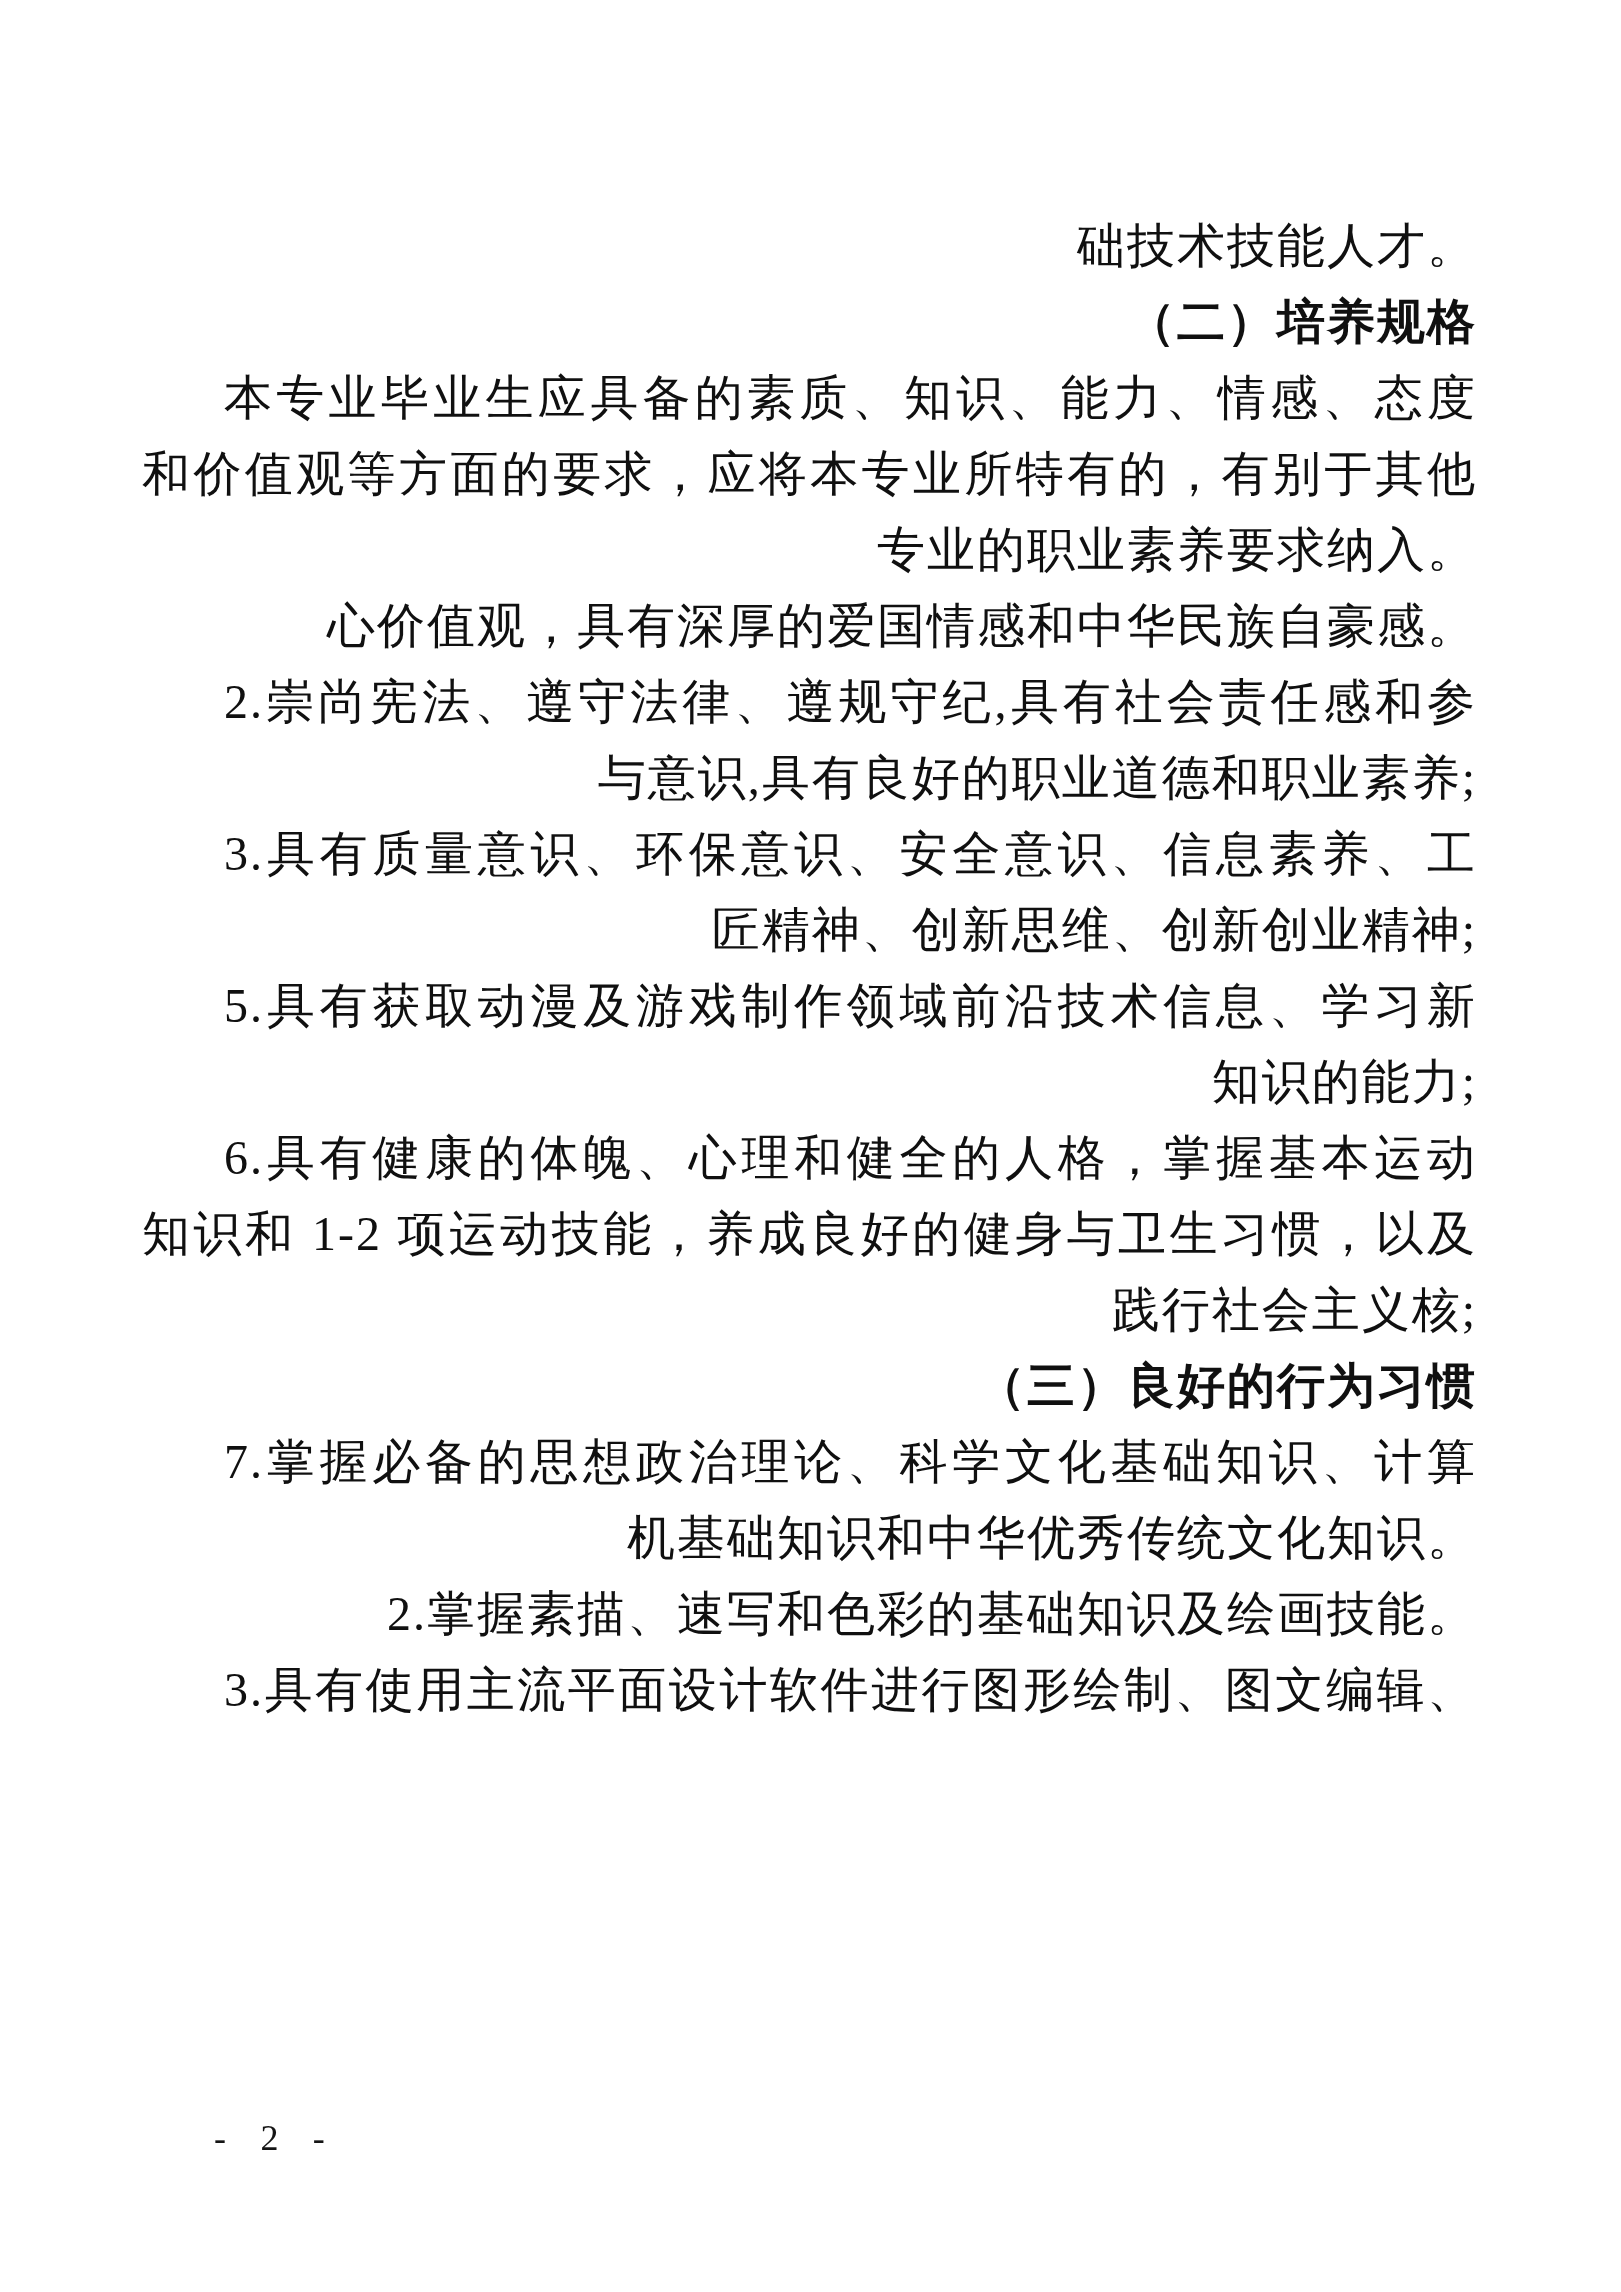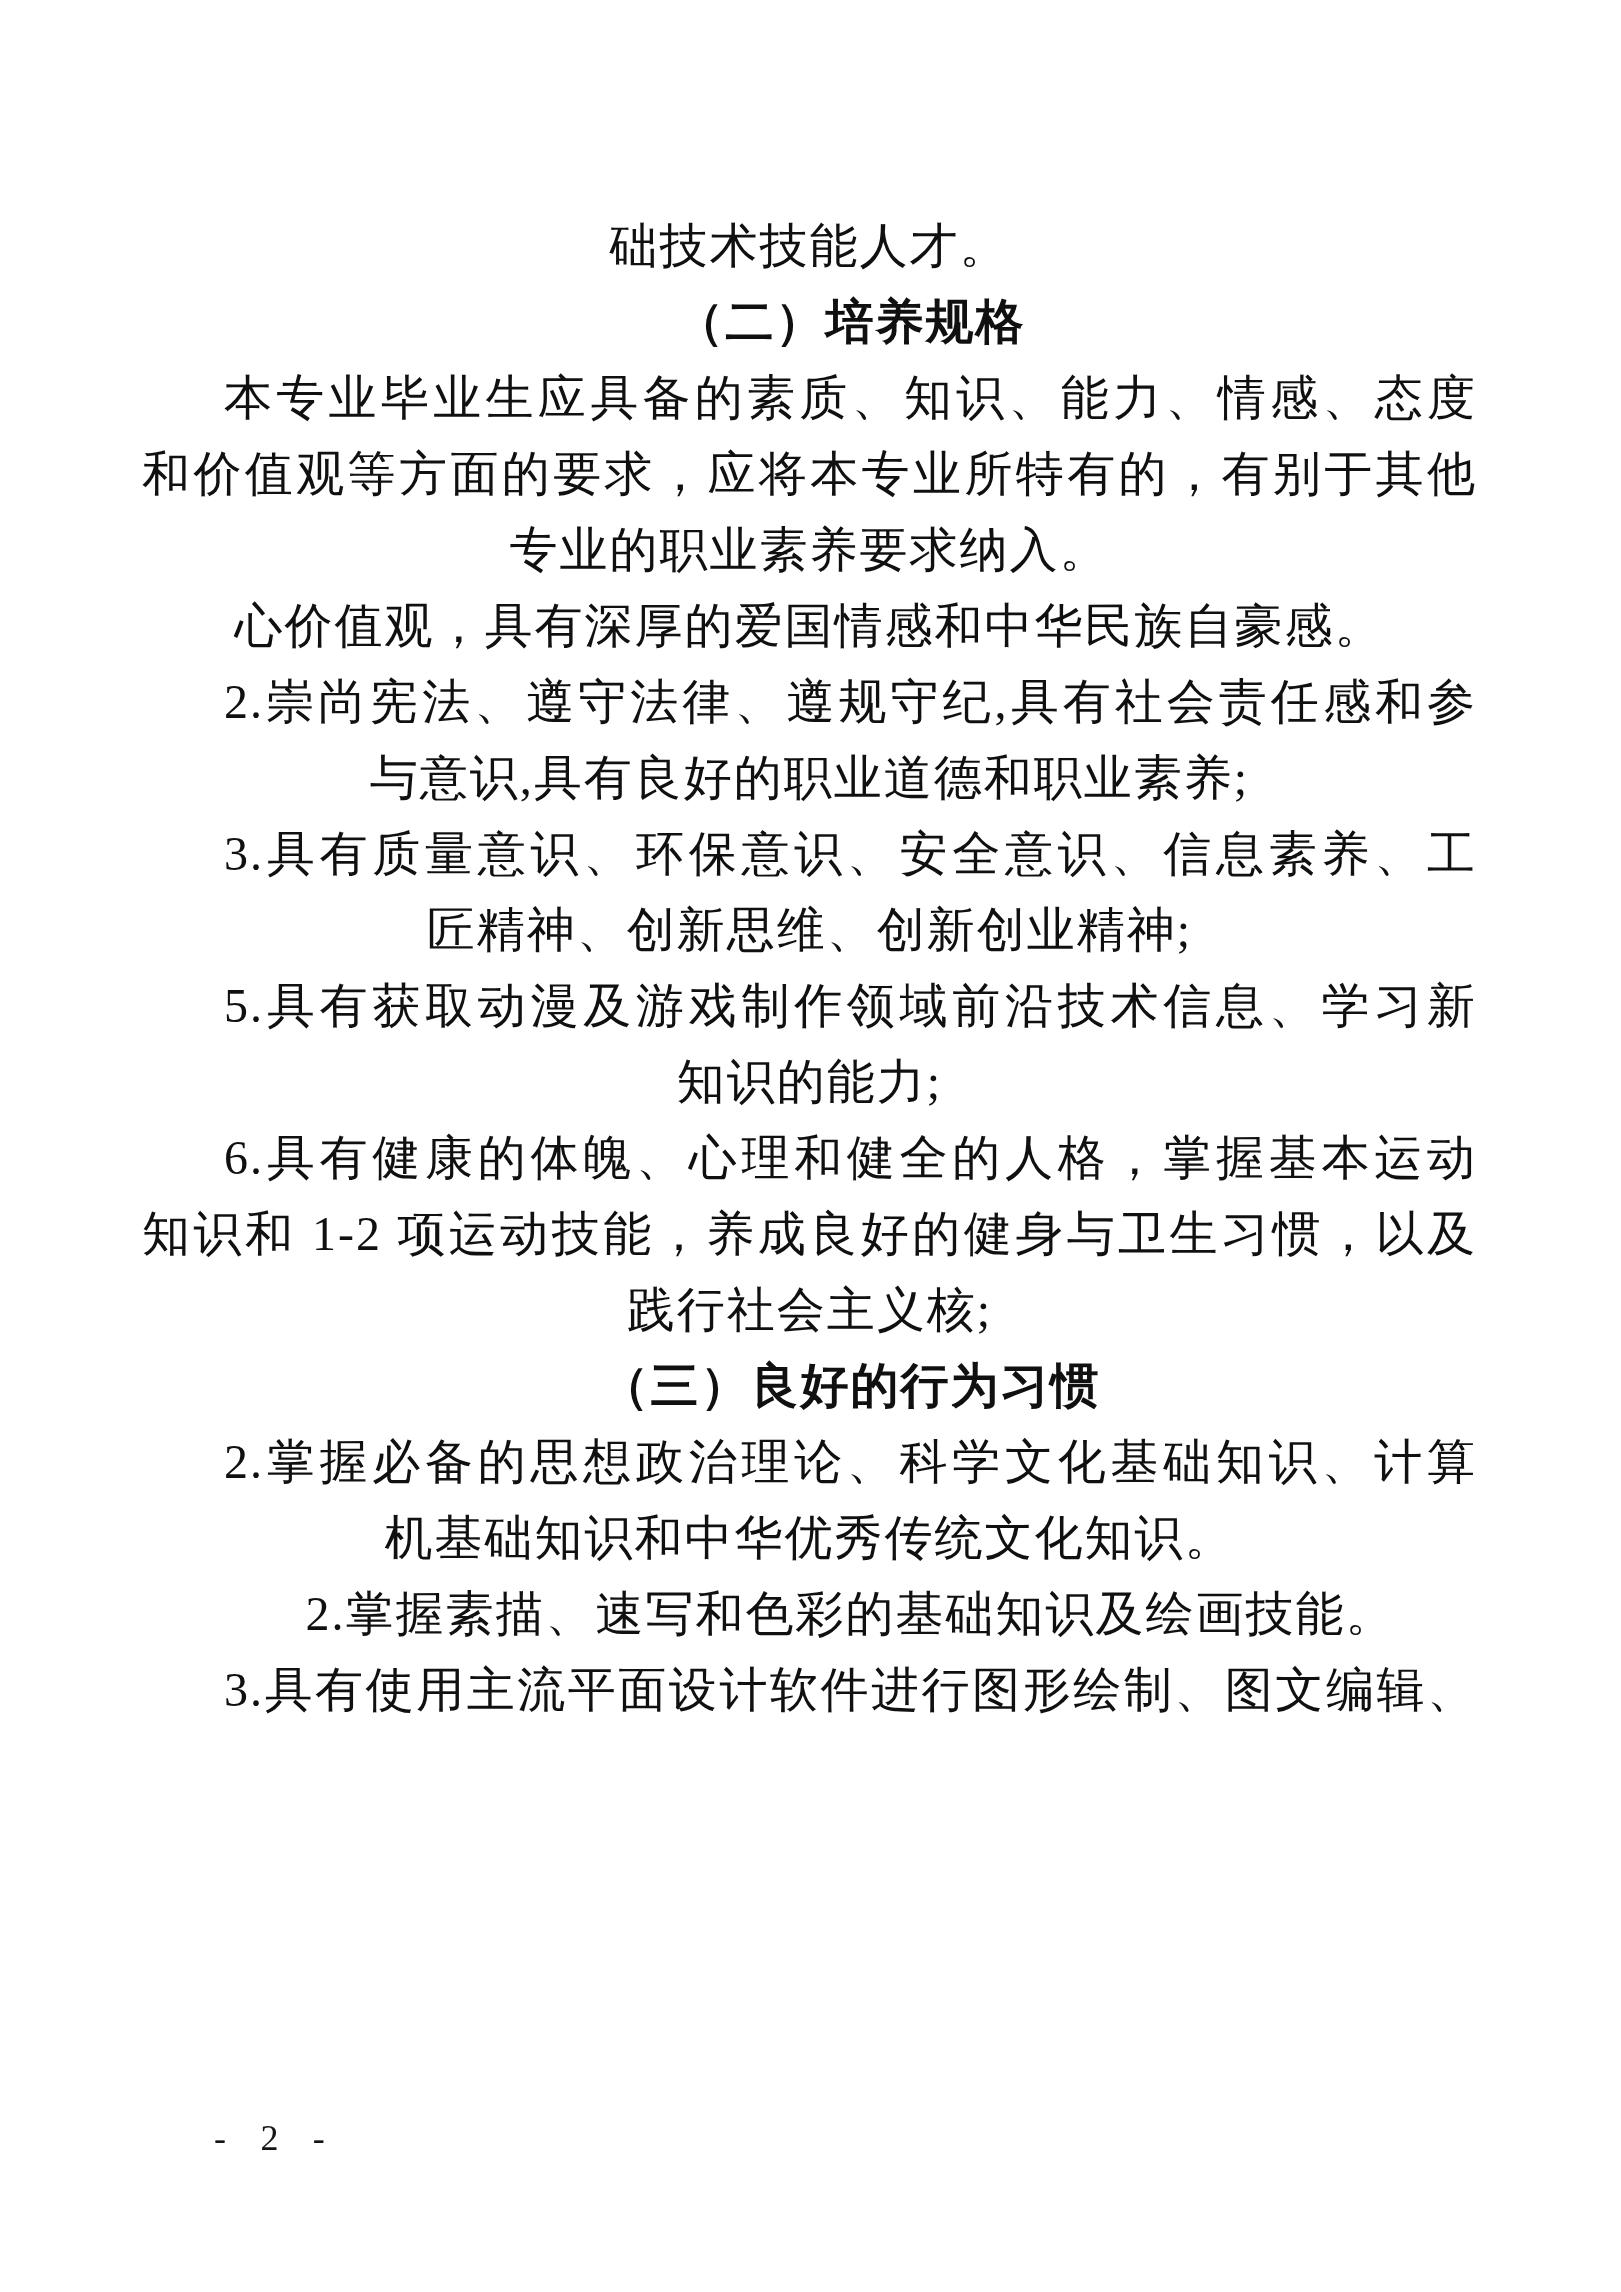--- a/index.html
+++ b/index.html
@@ -22,21 +22,21 @@
     left: 142px;
     top: 208px;
     width: 1335px;
   }
   .line {
     height: 76px;
     line-height: 76px;
     font-size: 48px;
     letter-spacing: 2px;
     white-space: normal;
-    text-align: center;
+    text-align: right;
   }
   .indent {
     text-indent: 82px;
   }
   .j {
     text-align: justify;
     text-align-last: justify;
   }
   .heading {
     font-weight: bold;
@@ -77,21 +77,21 @@
 
     <div class="line indent j">5.具有获取动漫及游戏制作领域前沿技术信息、学习新</div>
     <div class="line">知识的能力;</div>
 
     <div class="line indent j">6.具有健康的体魄、心理和健全的人格，掌握基本运动</div>
     <div class="line j">知识和 1-2 项运动技能，养成良好的健身与卫生习惯，以及</div>
     <div class="line">践行社会主义核;</div>
 
     <div class="line indent heading">（三）良好的行为习惯</div>
 
-    <div class="line indent j">2.掌握必备的思想政治理论、科学文化基础知识、计算</div>
+    <div class="line indent j">7.掌握必备的思想政治理论、科学文化基础知识、计算</div>
     <div class="line">机基础知识和中华优秀传统文化知识。</div>
 
     <div class="line indent">2.掌握素描、速写和色彩的基础知识及绘画技能。</div>
 
     <div class="line indent j">3.具有使用主流平面设计软件进行图形绘制、图文编辑、</div>
 
   </div>
 
   <div class="page-number">- 2 -</div>
 

